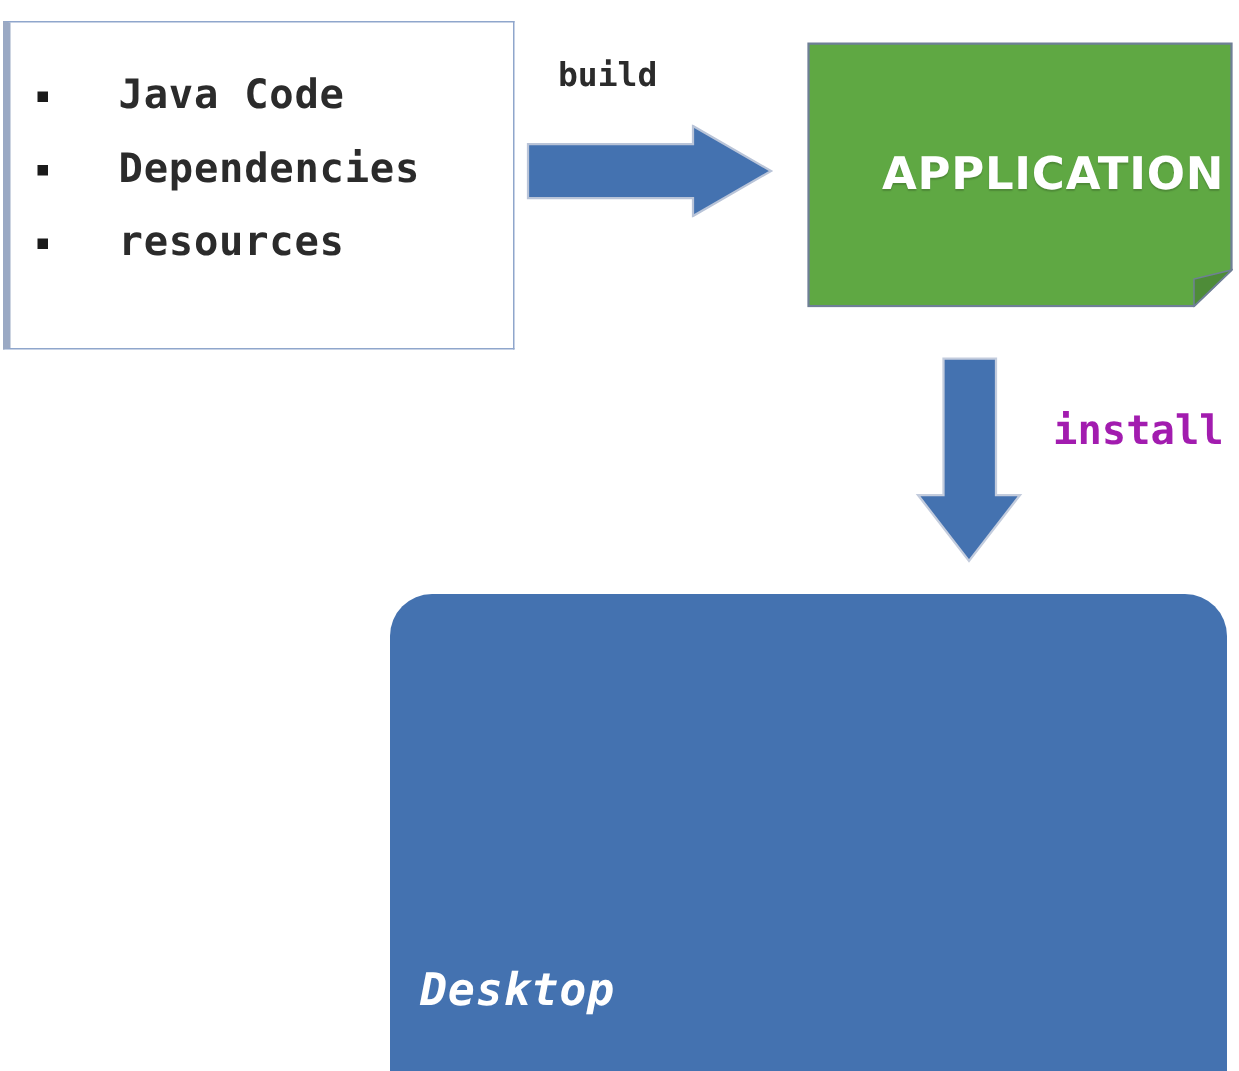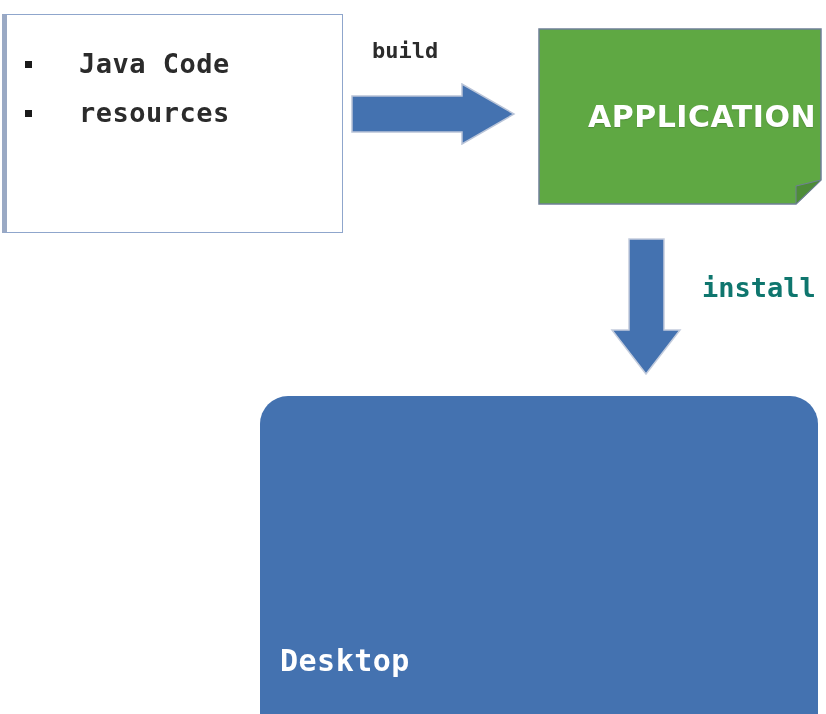--- a/index.html
+++ b/index.html
@@ -120,21 +120,21 @@
     width: 72px;
     height: 138px;
   }
   #install-label {
     position: absolute;
     left: 702px;
     top: 272px;
     font-family: "DejaVu Sans Mono", monospace;
     font-size: 27px;
     font-weight: bold;
-    color: #0f766e;
+    color: #a21caf;
     white-space: nowrap;
   }
 
   
   #desktop-box {
     position: absolute;
     left: 260px;
     top: 396px;
     width: 558px;
     height: 318px;
@@ -144,33 +144,37 @@
   #desktop-label {
     position: absolute;
     left: 20px;
     bottom: 36px;
     font-family: "DejaVu Sans Mono", monospace;
     font-size: 30px;
     font-weight: bold;
     color: #ffffff;
     letter-spacing: 0.5px;
     white-space: nowrap;
+    font-style: italic;
   }
 </style>
 </head>
 <body>
 
 <div id="canvas">
 
   <div id="source-box">
     <ul id="source-list">
       <li>
         <span>Java Code</span>
       </li>
       <li>
+        <span>Dependencies</span>
+      </li>
+      <li>
         <span>resources</span>
       </li>
     </ul>
   </div>
 
   <div id="build-label">build</div>
 
   <div id="arrow-build">
     <svg width="166" height="62" viewBox="0 0 166 62" xmlns="http://www.w3.org/2000/svg">
       <polygon points="2,13 112,13 112,1 164,31 112,61 112,49 2,49" fill="#4472B0" stroke="#b9c4d8" stroke-width="1.5"></polygon>

